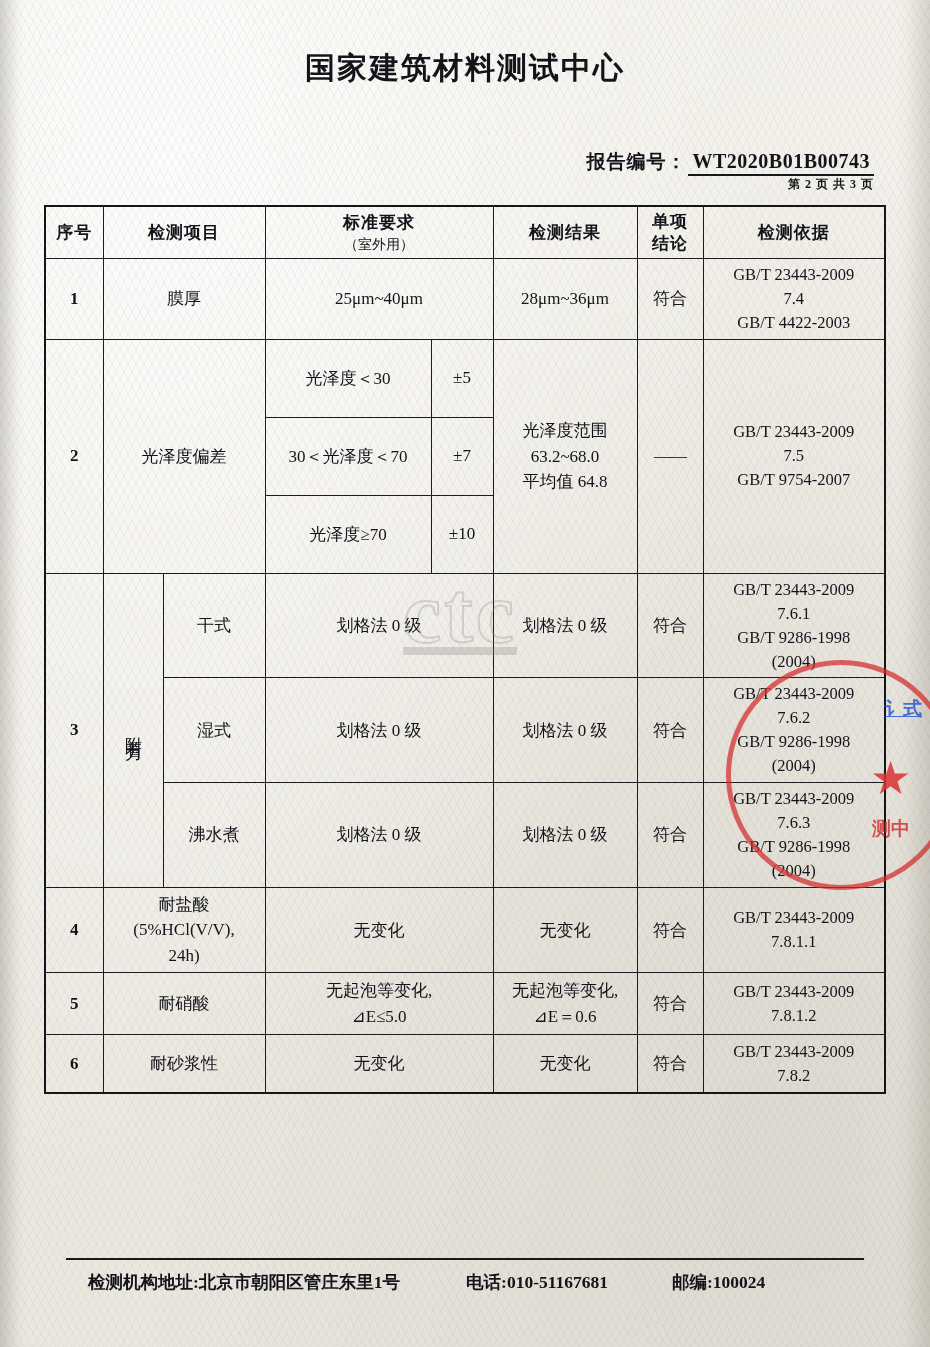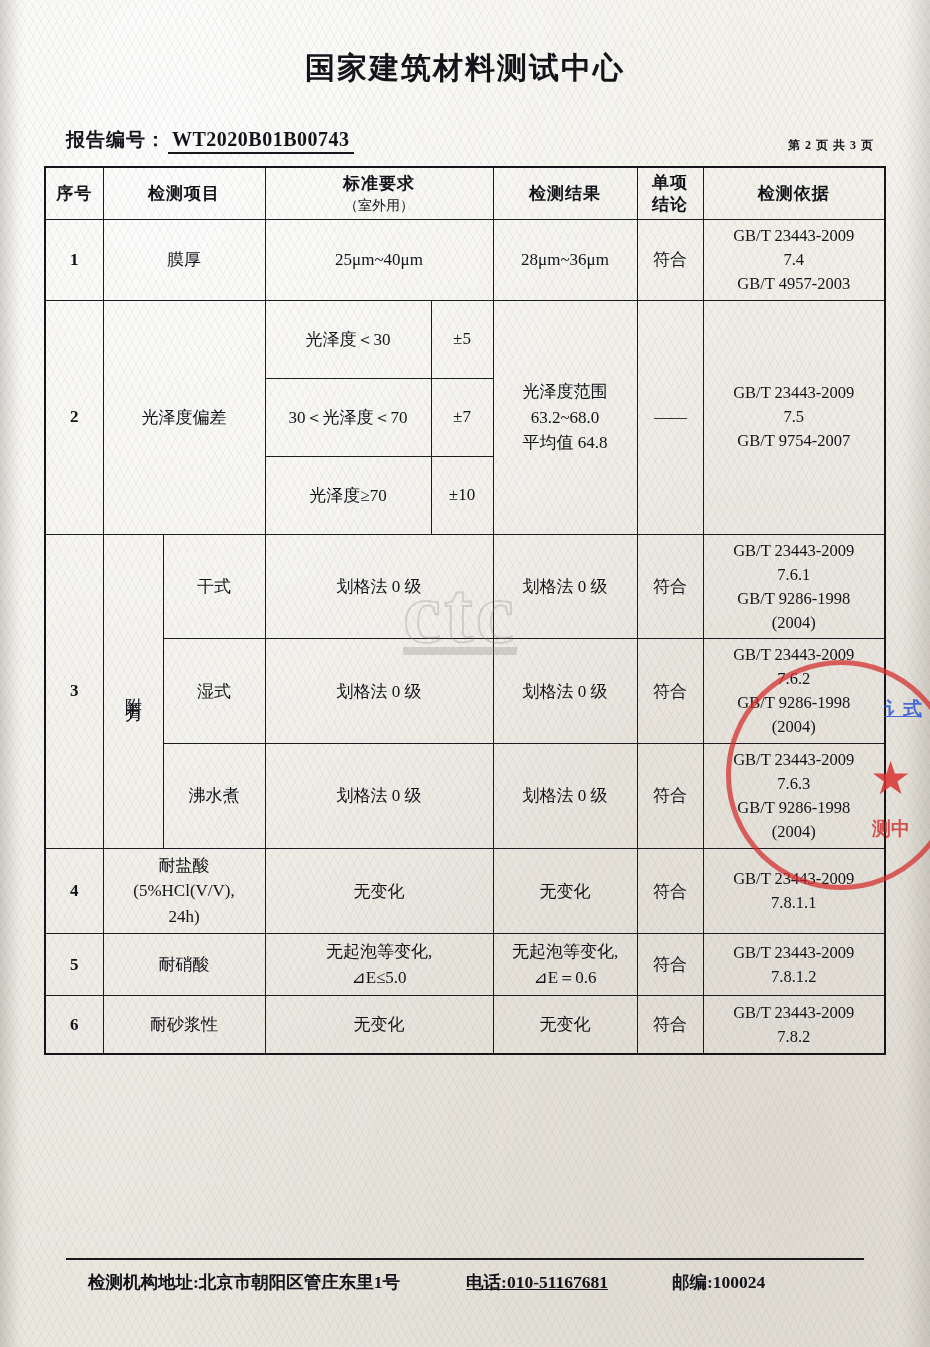--- a/index.html
+++ b/index.html
@@ -55,25 +55,26 @@
   }
   .doc-subtitle {
     text-align: center;
     font-size: 29px;
     font-weight: bold;
     letter-spacing: 14px;
     margin-top: 38px;
     padding-left: 14px;
   }
   .meta-row {
-    margin-top: 38px;
+    margin-top: 60px;
     display: flex;
     align-items: flex-end;
     justify-content: space-between;
     padding: 0 18px 0 28px;
+    flex-direction: column;
   }
   .report-no-wrap {
     display: flex;
     align-items: baseline;
     font-size: 19px;
     font-weight: bold;
   }
   .report-no-label {
     font-size: 19px;
     font-weight: bold;
@@ -253,21 +254,21 @@
     position: absolute;
     left: 66px;
     right: 50px;
     top: 1270px;
     display: flex;
     align-items: baseline;
     font-size: 17.5px;
     font-weight: bold;
   }
   .footer .addr { margin-left: 22px; }
-  .footer .tel { margin-left: 66px; text-decoration: underline; }
+  .footer .tel { margin-left: 66px; }
   .footer .zip { margin-left: 64px; }
 </style>
 </head>
 <body>
 
 <div class="paper-bg"></div>
 <div class="paper-edge-left"></div>
 <div class="paper-edge-right"></div>
 
 <div class="page">
@@ -313,21 +314,21 @@
 
       <tr style="height:74px">
         <td class="idx">1</td>
         <td colspan="2">膜厚</td>
         <td colspan="2">25μm~40μm</td>
         <td>28μm~36μm</td>
         <td>符合</td>
         <td class="basis-lines">
           <div>GB/T 23443-2009</div>
           <div>7.4</div>
-          <div>GB/T 4957-2003</div>
+          <div>GB/T 4422-2003</div>
         </td>
       </tr>
 
       <tr style="height:78px">
         <td class="idx" rowspan="3">2</td>
         <td colspan="2" rowspan="3">光泽度偏差</td>
         <td class="crit">光泽度＜30</td>
         <td class="tol">±5</td>
         <td rowspan="3" class="result-lines">
           <div>光泽度范围</div>

